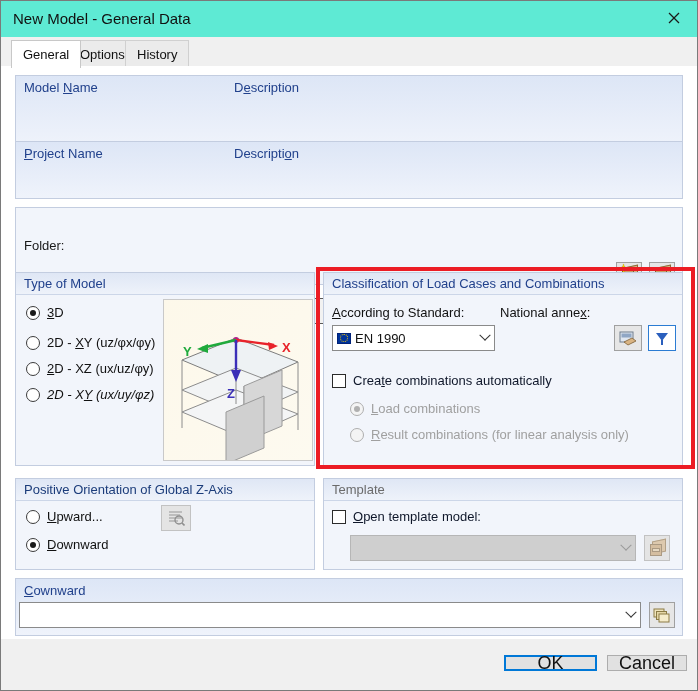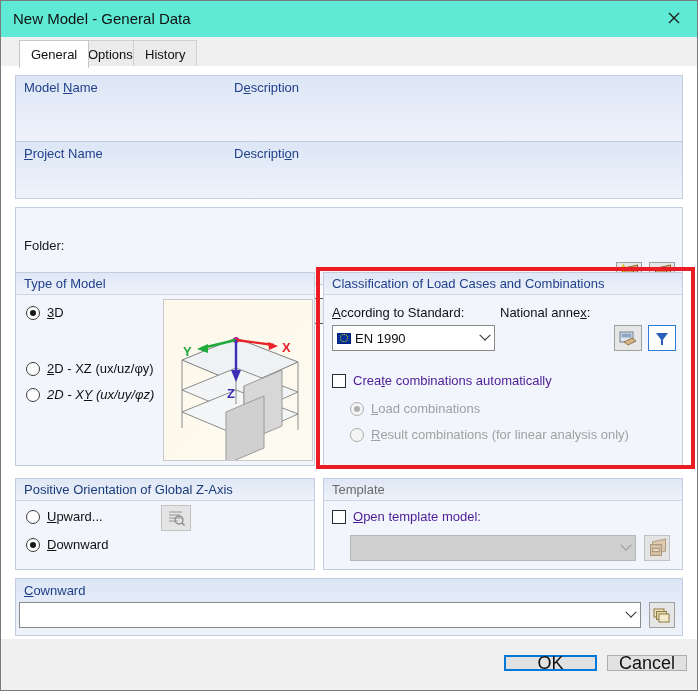--- a/index.html
+++ b/index.html
@@ -18,21 +18,21 @@
 
   
   .titlebar { position:absolute; left:0; top:0; width:696px; height:36px;
               background:#5eead4; }
   .title-text { position:absolute; left:12px; top:9px; font-size:15px; color:#111; }
   .close-btn { position:absolute; right:0; top:0; width:46px; height:34px;
                display:flex; align-items:center; justify-content:center;
                font-size:15px; color:#222; cursor:pointer; }
 
   
-  .tabstrip { position:absolute; left:8px; top:36px; width:616px; height:30px;
+  .tabstrip { position:absolute; left:0; top:36px; width:616px; height:30px;
               background:#f0f0f0; border-bottom:1px solid #d6d6d6; }
   .tab { position:absolute; top:3px; height:27px; padding:0 11px;
          display:flex; align-items:center; font-size:13px; color:#111;
          border:1px solid #d0d0d0; border-bottom:none; background:#ebebeb; cursor:pointer; }
   .tab.active { background:#ffffff; border-color:#c8c8c8; height:28px; top:3px; z-index:3; }
 
   
   .page { position:absolute; left:0; top:65px; width:696px; height:573px;
           background:#ffffff; }
 
@@ -82,21 +82,21 @@
                 background:#fff; position:relative; flex:none; }
   .radio.on .dot:after { content:""; position:absolute; left:3px; top:3px; width:6px; height:6px;
                          border-radius:50%; background:#1a1a1a; }
   .radio .rl { margin-left:7px; font-size:13px; color:#111; white-space:nowrap; }
   .radio.dis .dot { border-color:#aeaeae; background:#f4f4f4; }
   .radio.dis.on .dot:after { background:#b0b0b0; }
   .radio.dis .rl { color:#a0a0a0; }
 
   .chk { position:absolute; display:flex; align-items:center; cursor:pointer; }
   .chk .box { width:14px;height:14px;border:1.4px solid #2b2b2b;background:#fff; flex:none; }
-  .chk .cl { margin-left:7px; font-size:13px; color:#4c1d95; white-space:nowrap; }
+  .chk .cl { margin-left:7px; font-size:13px; color:#0f172a; white-space:nowrap; }
 
   
   .tbtn { position:absolute; background:#e6e6e6; border:1px solid #a0a0a0;
           display:flex; align-items:center; justify-content:center; cursor:pointer; }
   .tbtn.dis { background:#e4e4e4; border-color:#c2c2c2; }
   .tbtn.sel { background:#ffffff; border:1px solid #2b7cd3; }
 
   
   .euflag { width:14px; height:11px; background:#003399; position:relative; flex:none;
             border:1px solid #00227a; }
@@ -226,20 +226,24 @@
       <span>C:\Users\mfise\Documents\DlubalProjects\TEMP</span>
     </div>
 
     <div class="grp" style="left:14px; top:206px; width:300px; height:194px;">
       <div class="grp-hd"></div>
       <div class="grp-hd-txt">Type of Model</div>
 
       <div class="radio on" style="left:10px; top:32px;">
         <span class="dot"></span>
         <span class="rl"><span></span><u class="acc">3</u><span>D</span></span>
+      </div>
+      <div class="radio" style="left:10px; top:62px;">
+        <span class="dot"></span>
+        <span class="rl"><span>2D - </span><u class="acc">X</u><span>Y (uz/φx/φy)</span></span>
       </div>
       <div class="radio" style="left:10px; top:88px;">
         <span class="dot"></span>
         <span class="rl"><span></span><u class="acc">2</u><span>D - XZ (ux/uz/φy)</span></span>
       </div>
       <div class="radio" style="left:10px; top:114px;font-style:italic;">
         <span class="dot"></span>
         <span class="rl"><span>2D - X</span><u class="acc">Y</u><span> (ux/uy/φz)</span></span>
       </div>
 

